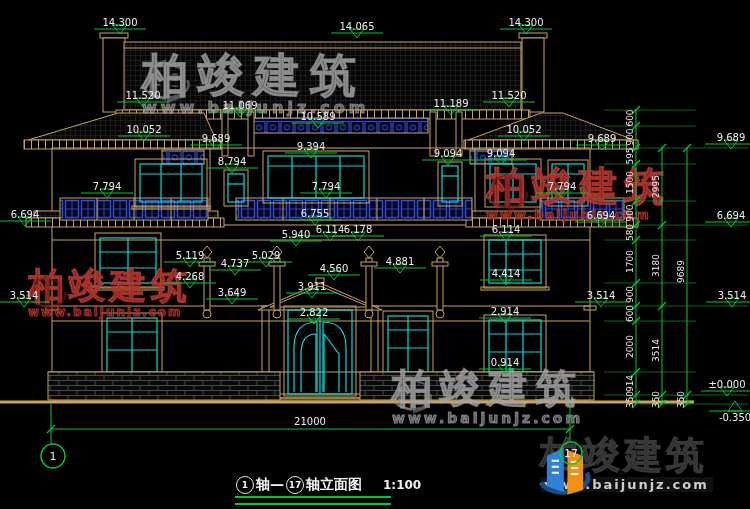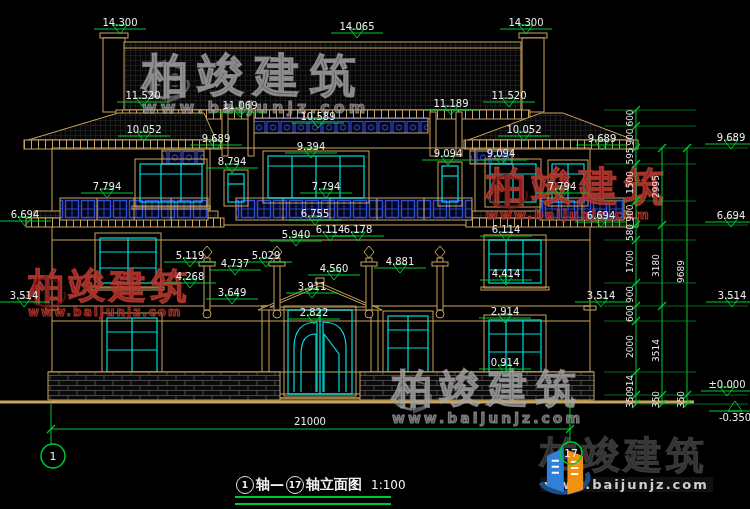--- a/index.html
+++ b/index.html
@@ -30,21 +30,21 @@
   .lg-brand{font-size:38px;font-weight:bold;letter-spacing:4px;color:#262626;
             -webkit-text-stroke:1px #383838;white-space:nowrap;}
   .lg-site{margin-top:3px;font-size:13px;font-weight:bold;letter-spacing:2px;color:#cfcfcf;
            background:#101010;padding:1px 4px;white-space:nowrap;}
   
   .title{position:absolute;z-index:5;left:234px;top:476px;display:flex;align-items:center;
          color:#f2f2f2;font-size:14px;font-weight:bold;white-space:nowrap;}
   .title .circ{display:inline-flex;align-items:center;justify-content:center;
          width:16px;height:16px;border:1.4px solid #e8e8e8;border-radius:50%;
          font-size:9px;margin:0 2px;}
-  .title .scale{font-size:12px;margin-left:9px;font-weight:normal;}
+  .title .scale{font-size:12px;margin-left:21px;font-weight:bold;}
   .title-underline{position:absolute;z-index:5;left:235px;top:496px;width:156px;height:5px;
          border-top:2px solid #00c832;border-bottom:2px solid #00c832;}
 </style>
 </head>
 <body>
 
 <div class="stage">
 
   <svg id="bldg" width="750" height="509" viewBox="0 0 750 509">
     <defs>

